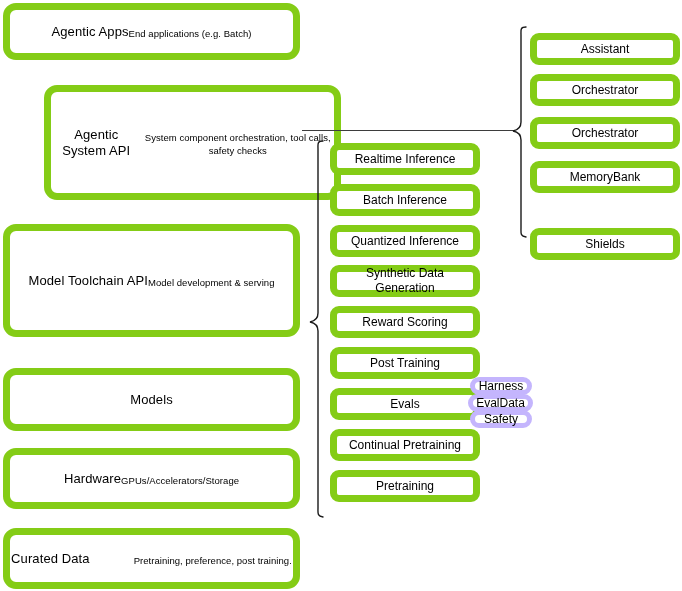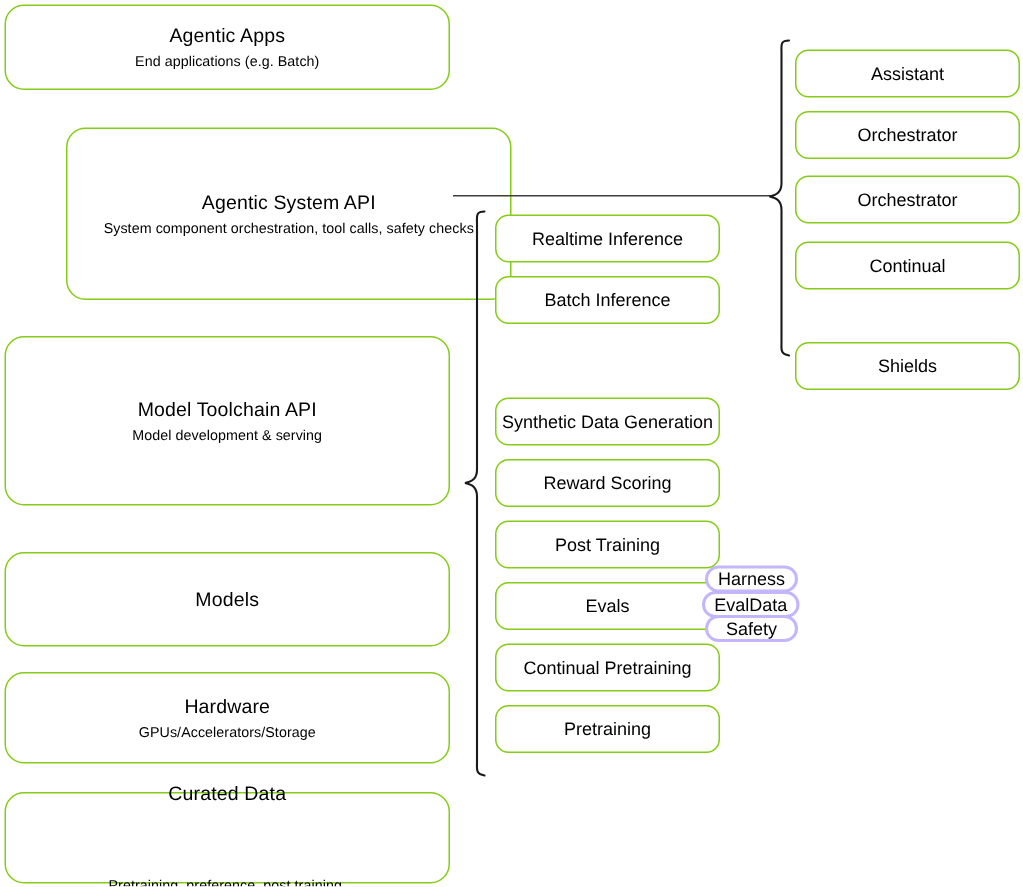--- a/index.html
+++ b/index.html
@@ -11,24 +11,24 @@
     position: relative;
     width: 682px;
     height: 591px;
     background: #ffffff;
     font-family: "Liberation Sans", sans-serif;
     overflow: hidden;
   }
   .node {
     position: absolute;
     box-sizing: border-box;
-    border: 1px solid #84cc16;
+    border: 7px solid #84cc16;
     background: #ffffff;
     display: flex;
-    flex-direction: column;
+    flex-direction: row;
     align-items: center;
     justify-content: center;
     text-align: center;
     color: #000000;
   }
   .layer-box {
     border-radius: 13px;
   }
   .layer-title {
     font-size: 13px;
@@ -42,21 +42,21 @@
     letter-spacing: 0.05px;
   }
   .comp-box {
     border-radius: 9px;
     font-size: 12px;
     line-height: 15px;
   }
   .pill {
     position: absolute;
     box-sizing: border-box;
-    border: 2px solid #c4b5fd;
+    border: 5px solid #c4b5fd;
     background: #ffffff;
     border-radius: 999px;
     display: flex;
     align-items: center;
     justify-content: center;
     font-size: 12px;
     line-height: 14px;
     color: #000000;
     text-align: right;
   }
@@ -117,37 +117,40 @@
   <div class="node comp-box" style="left:530px; top:33px; width:150px; height:32px;">
     <span>Assistant</span>
   </div>
   <div class="node comp-box" style="left:530px; top:74px; width:150px; height:32px;">
     <span>Orchestrator</span>
   </div>
   <div class="node comp-box" style="left:530px; top:117px; width:150px; height:32px;">
     <span>Orchestrator</span>
   </div>
   <div class="node comp-box" style="left:530px; top:161px; width:150px; height:32px;">
-    <span>Continual</span>
+    <span>MemoryBank</span>
   </div>
   <div class="node comp-box" style="left:530px; top:204px; width:150px; height:32px;margin-top:24px;">
     <span>Shields</span>
   </div>
 
   <div class="brace" style="left:308px; top:140px; width:16px; height:378px;">
     <svg width="16" height="378" viewBox="0 0 16 378">
       <path d="M15 1 C9 1, 10 4, 10 9 L10 173 C10 179, 7 181, 2 182 C7 183, 10 185, 10 191 L10 368 C10 373, 9 376, 15 377" fill="none" stroke="#1a1a1a" stroke-width="1.4" stroke-linecap="round"></path>
     </svg>
   </div>
 
   <div class="node comp-box" style="left:330px; top:143px; width:150px; height:32px;">
     <span>Realtime Inference</span>
   </div>
   <div class="node comp-box" style="left:330px; top:184px; width:150px; height:32px;">
     <span>Batch Inference</span>
+  </div>
+  <div class="node comp-box" style="left:330px; top:225px; width:150px; height:32px;">
+    <span>Quantized Inference</span>
   </div>
   <div class="node comp-box" style="left:330px; top:265px; width:150px; height:32px;">
     <span>Synthetic Data Generation</span>
   </div>
   <div class="node comp-box" style="left:330px; top:306px; width:150px; height:32px;">
     <span>Reward Scoring</span>
   </div>
   <div class="node comp-box" style="left:330px; top:347px; width:150px; height:32px;">
     <span>Post Training</span>
   </div>

